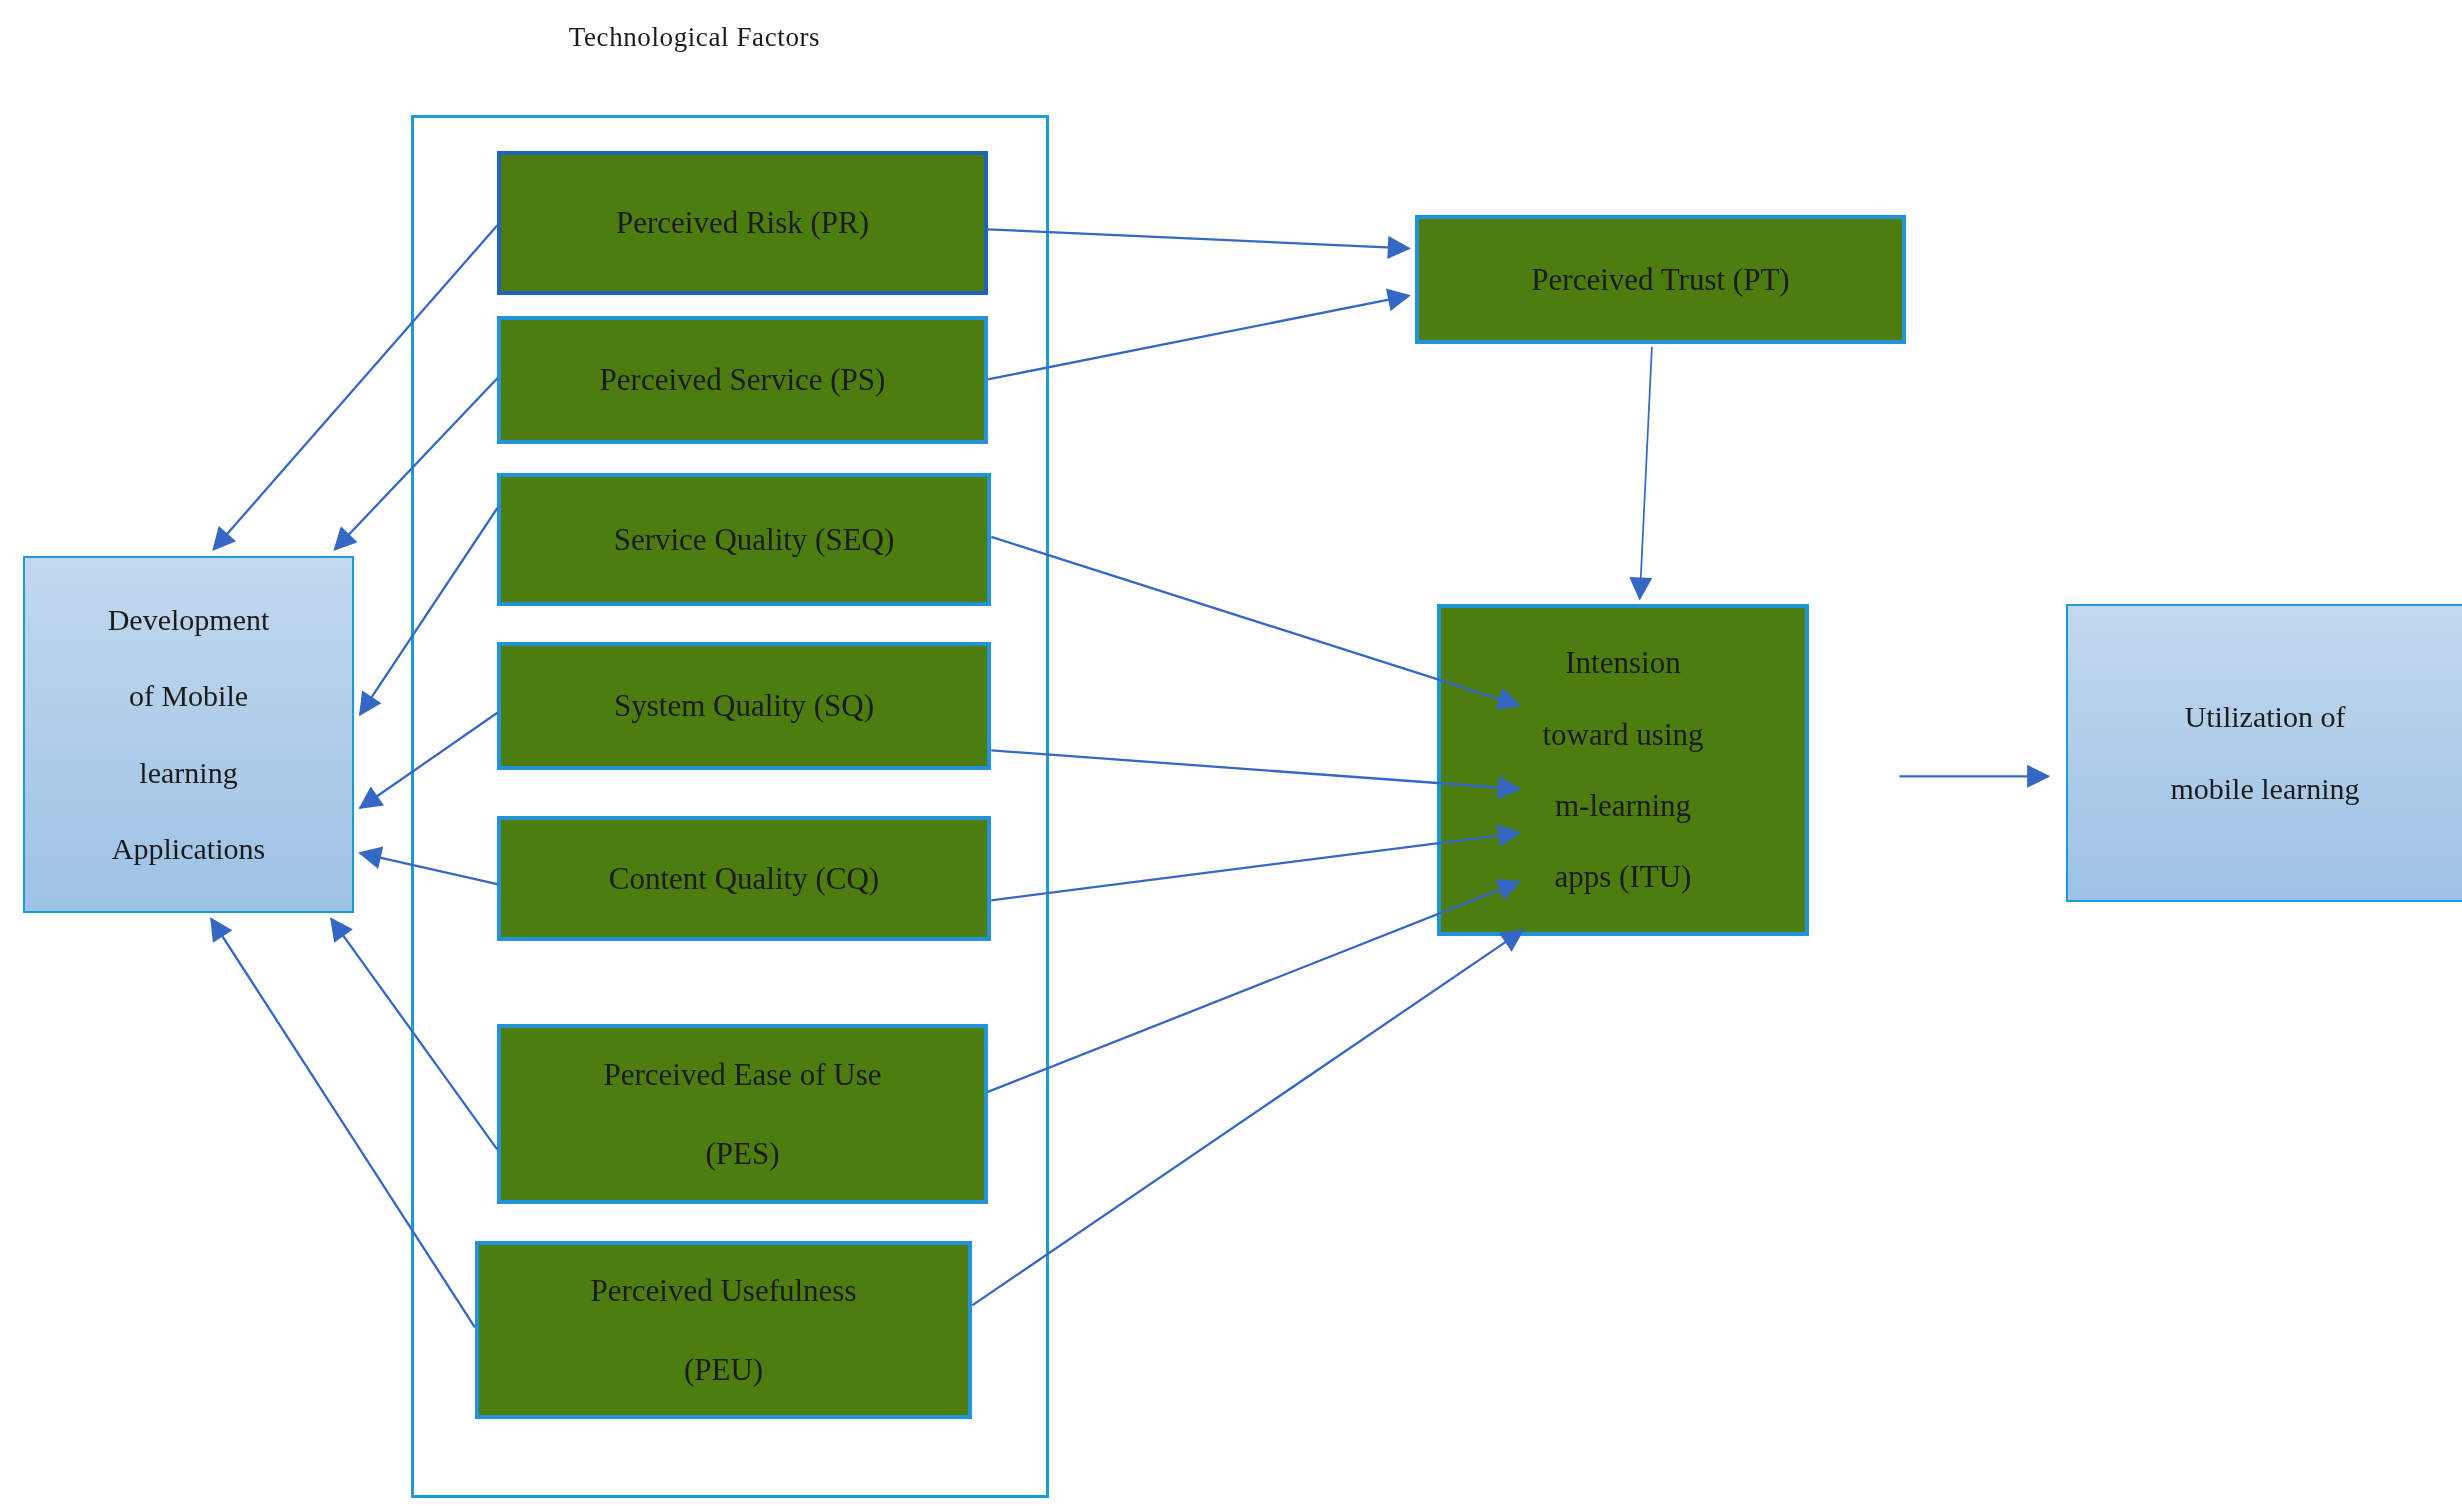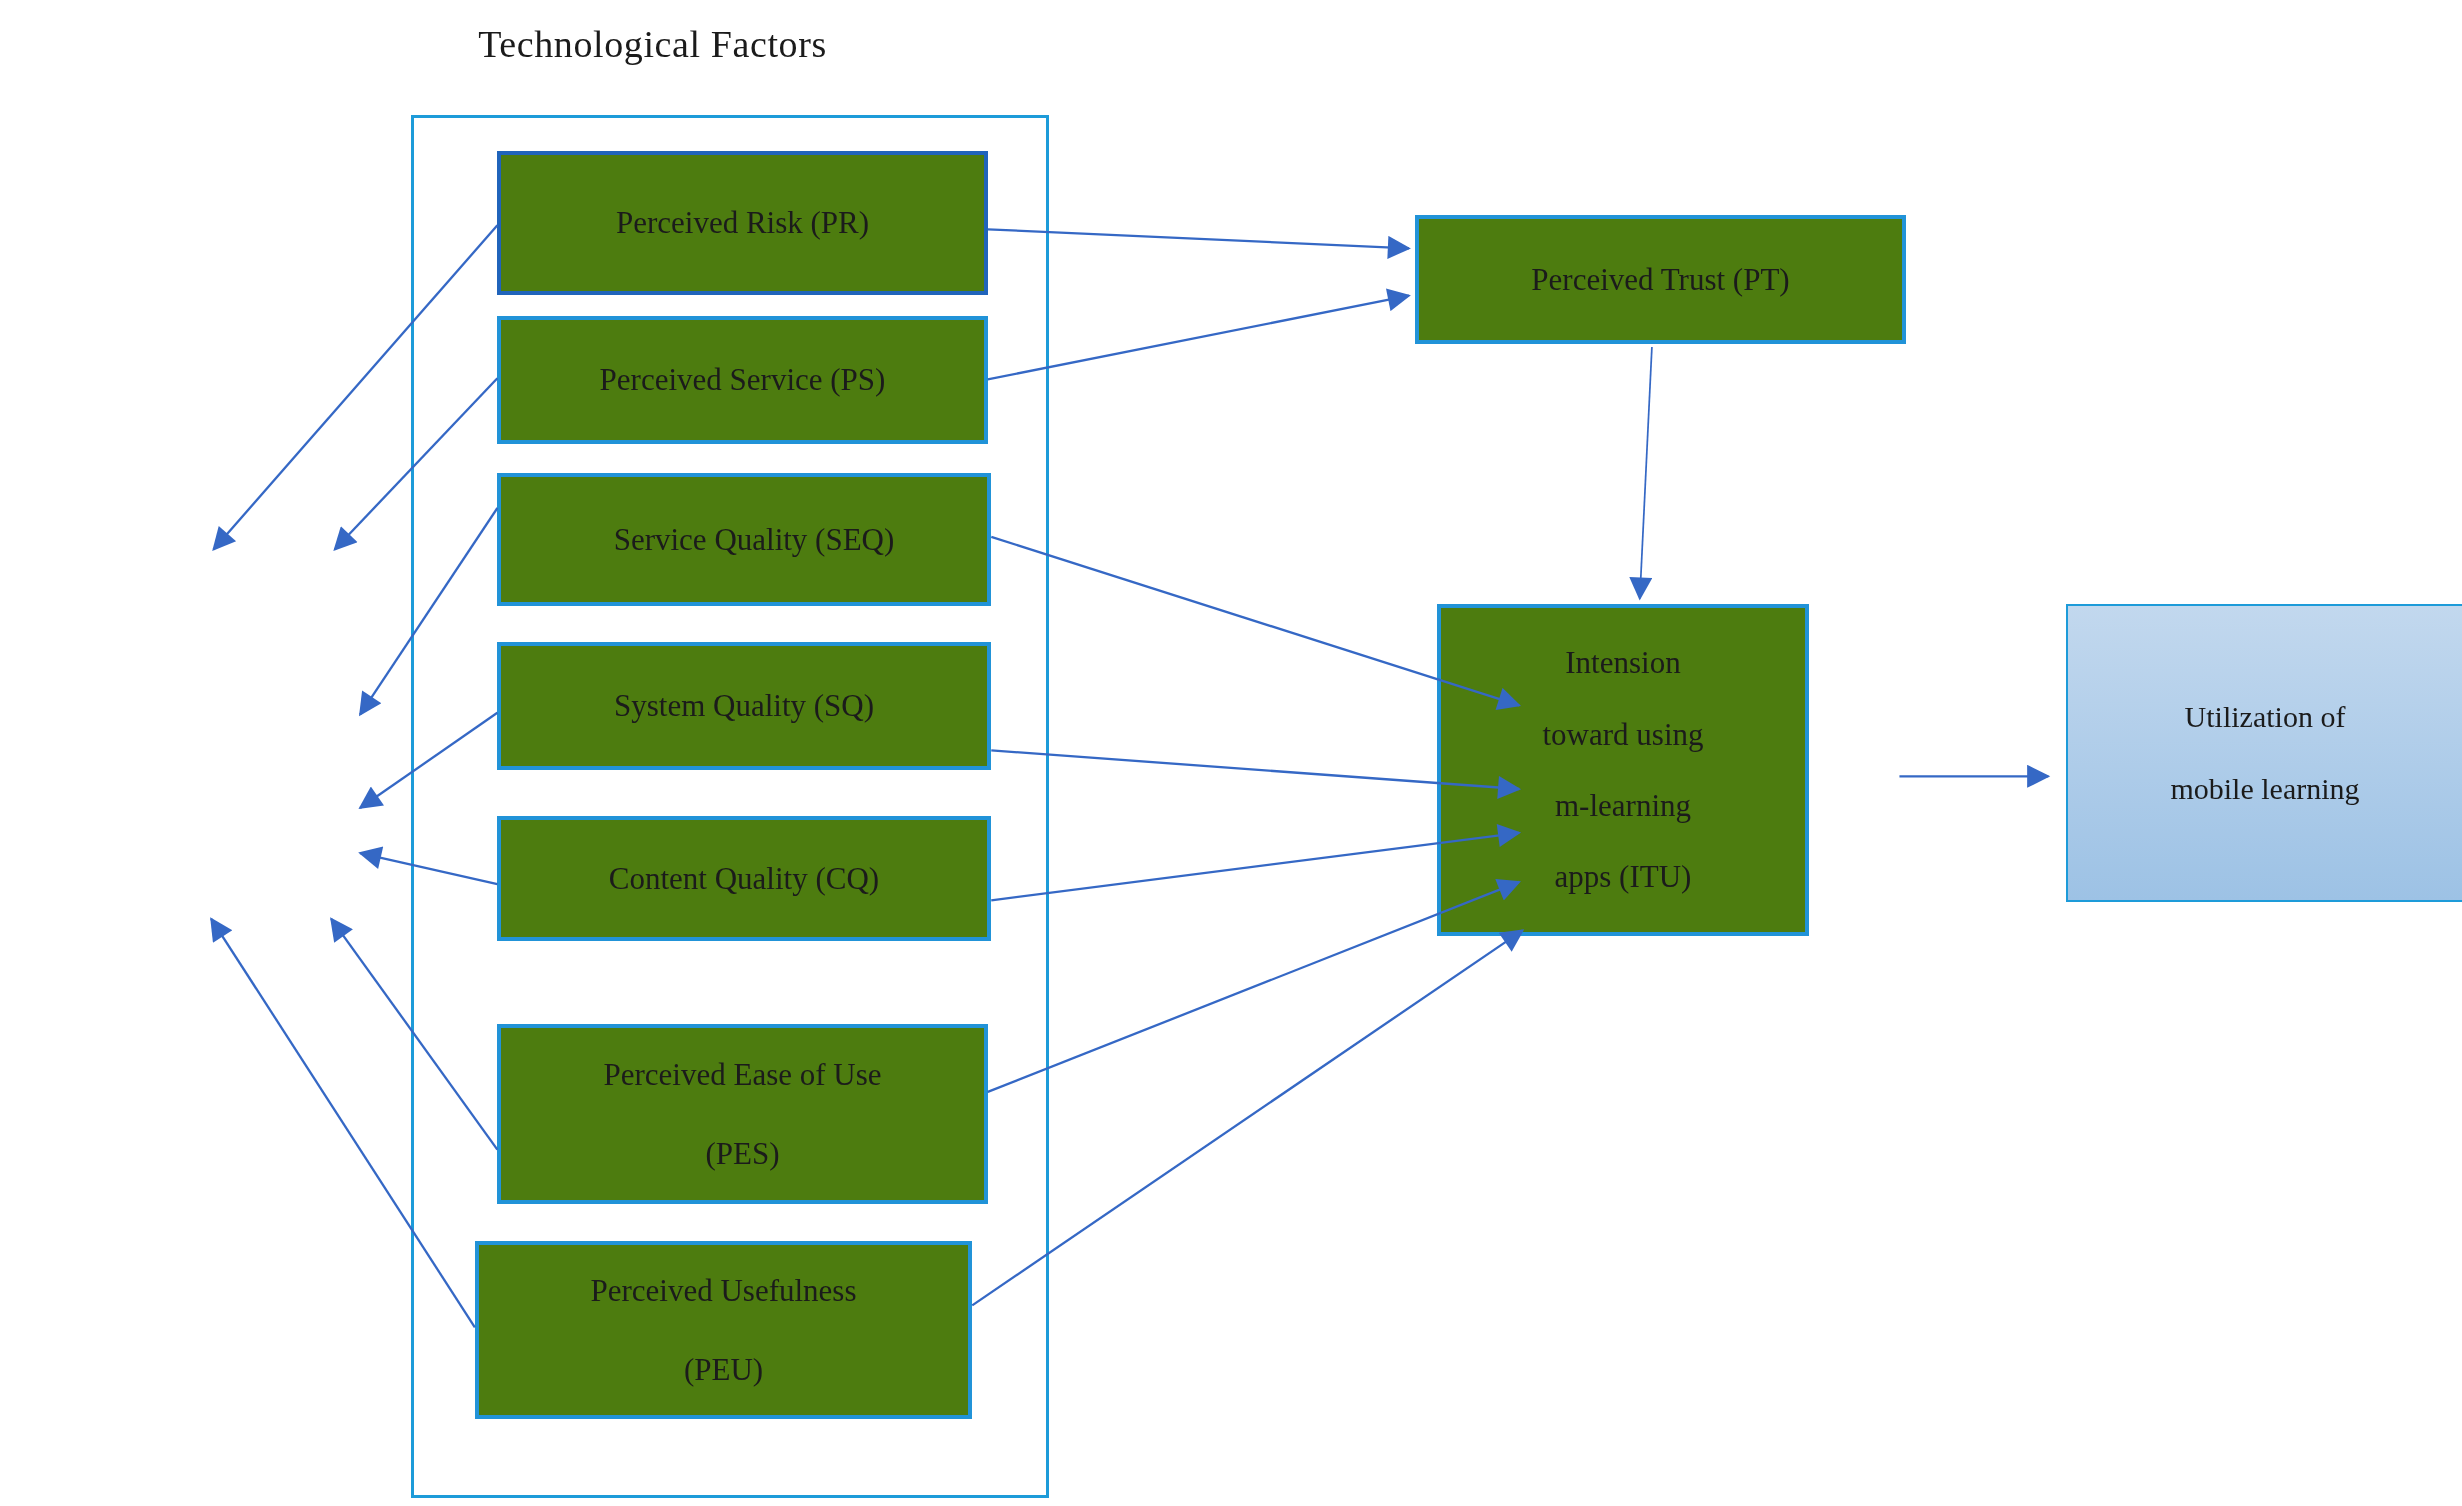--- a/index.html
+++ b/index.html
@@ -7,23 +7,23 @@
     position:relative;
     width:2462px;
     height:1507px;
     background:#ffffff;
     font-family:"Liberation Serif","DejaVu Serif",serif;
     color:var(--text,#1b1b1b);
     overflow:hidden;
   }
   .title{
     position:absolute;
-    left:407px; top:22px; width:491px;
+    left:449px; top:22px; width:491px;
     text-align:center;
-    font-size:38px;
+    font-size:27px;
     letter-spacing:0.6px;
     white-space:nowrap;
     font-family:Liberation Serif, serif;
   }
   .node{
     position:absolute;
     display:flex;
     align-items:center;
     justify-content:center;
     text-align:center;
@@ -73,20 +73,24 @@
 </style>
 </head>
 <body>
 
 <div id="canvas">
 
   <div class="title">Technological Factors</div>
 
   <div class="container-box"></div>
 
+  <div class="node grad box-dev">Development
+of Mobile
+learning
+Applications</div>
 
   <div class="node box-pr">Perceived Risk (PR)</div>
   <div class="node box-ps">Perceived Service (PS)</div>
   <div class="node box-seq">Service Quality (SEQ)</div>
   <div class="node box-sq">System Quality (SQ)</div>
   <div class="node box-cq">Content Quality (CQ)</div>
   <div class="node box-pes">Perceived Ease of Use
 (PES)</div>
   <div class="node box-peu">Perceived Usefulness
 (PEU)</div>

